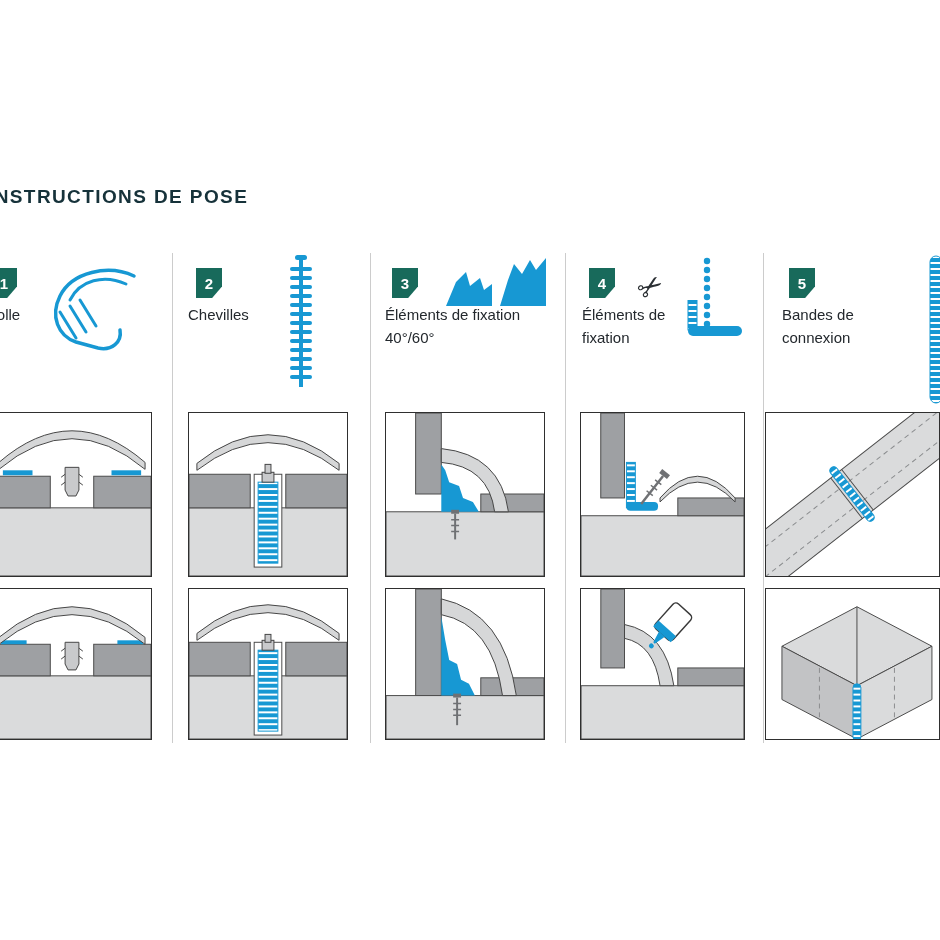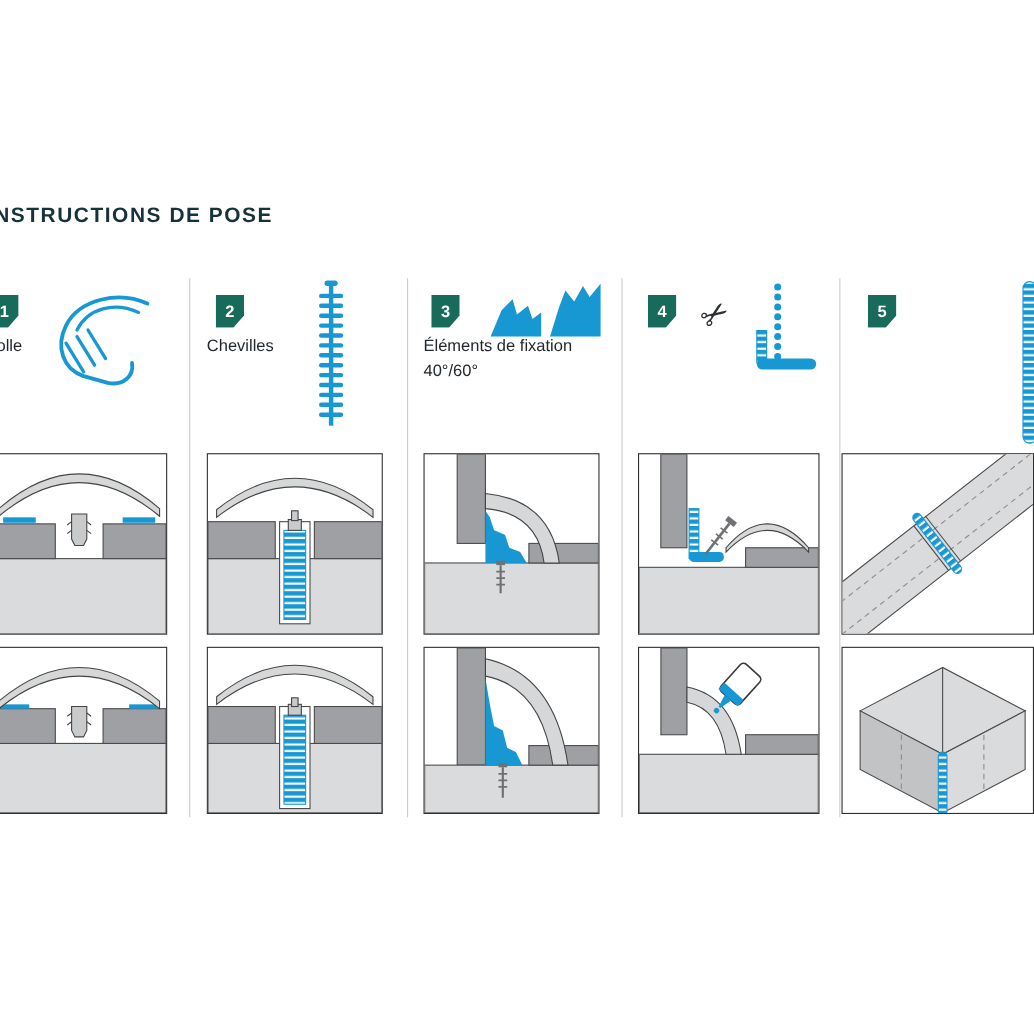--- a/index.html
+++ b/index.html
@@ -154,20 +154,21 @@
       <rect x="96" y="90" width="64" height="18" fill="#9ea0a3" stroke="#4a4a4a"></rect>
       <path d="M56,10 Q120,24 132,108 L118,108 Q108,36 56,26 Z" fill="#d6d7d8" stroke="#444"></path>
       <path d="M56,28 L56,108 L90,108 L84,96 L76,92 L72,76 L64,72 L60,52 Z" fill="#1798d3"></path>
       <rect x="68" y="106" width="8" height="4" fill="#6f7174"></rect>
       <path d="M72,110 V138" stroke="#6f7174" stroke-width="2"></path>
       <path d="M68,116 h8 M68,122 h8 M68,128 h8" stroke="#6f7174" stroke-width="1.5"></path>
     </svg>
   </div>
 
   <div class="badge" style="left:589px;top:268px">4</div>
+  <div class="label" style="left:582px;top:304px;width:100px">Éléments de fixation</div>
 
   <div class="scissors" style="left:638px;top:272px">✂</div>
   <div class="icon" style="left:700px;top:256px">
     <svg width="14" height="72" viewBox="0 0 14 72">
       <g fill="#1798d3">
         <circle cx="7" cy="5" r="3.2"></circle>
           <circle cx="7" cy="14" r="3.2"></circle>
         <circle cx="7" cy="23" r="3.2"></circle>
           <circle cx="7" cy="32" r="3.2"></circle>
         <circle cx="7" cy="41" r="3.2"></circle>
@@ -208,20 +209,21 @@
       <g transform="translate(98,28) rotate(42)">
         <rect x="-12" y="-10" width="24" height="34" rx="4" fill="#ffffff" stroke="#3a3a3a" stroke-width="1.5"></rect>
         <rect x="-12" y="16" width="24" height="8" fill="#1798d3"></rect>
         <path d="M-4,24 L4,24 L1,36 L-1,36 Z" fill="#1798d3"></path>
         <circle cx="0" cy="40" r="2.5" fill="#1798d3"></circle>
       </g>
     </svg>
   </div>
 
   <div class="badge" style="left:789px;top:268px">5</div>
+  <div class="label" style="left:782px;top:304px;width:100px">Bandes de connexion</div>
 
   <div class="icon" style="left:927px;top:252px">
     <svg width="20" height="155" viewBox="0 0 20 155">
       <rect x="3" y="4" width="12" height="147" rx="6" fill="url(#ribs)" stroke="#1798d3"></rect>
     </svg>
   </div>
 
   <div class="box" style="left:765px;top:412px;width:175px;height:165px">
     <svg viewBox="0 0 175 165">
       <g transform="rotate(-38 87 82)">

